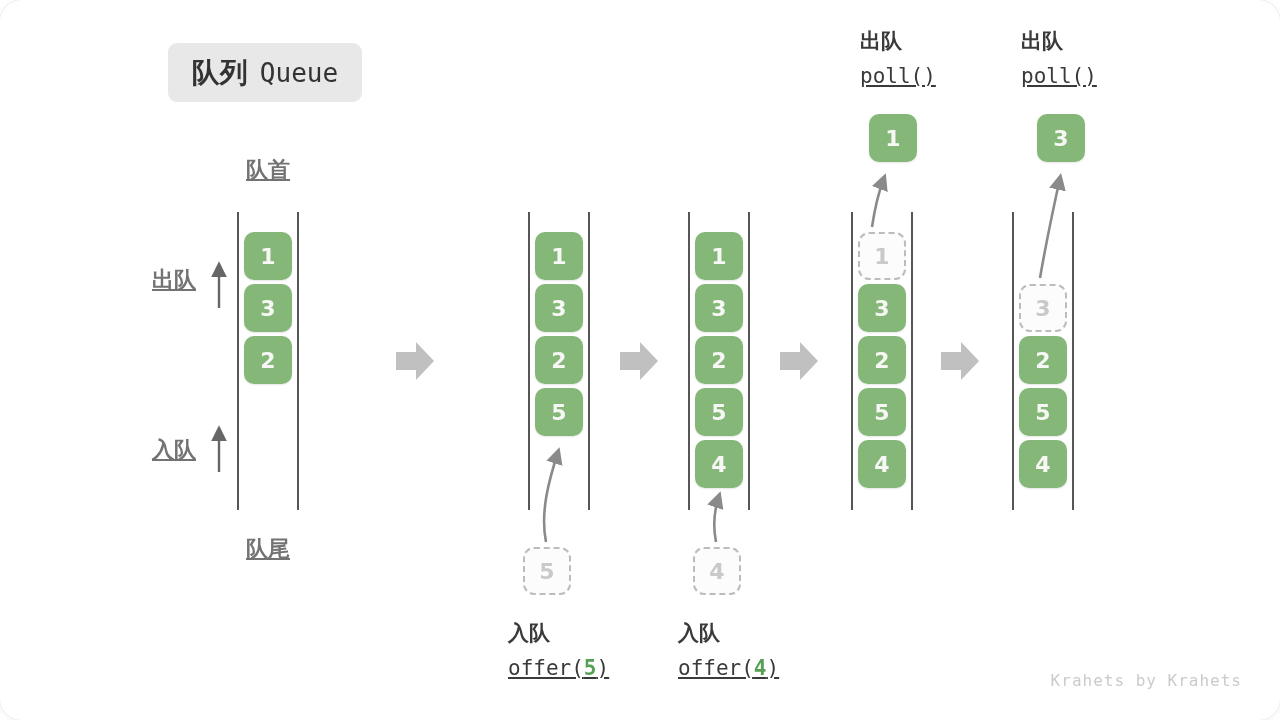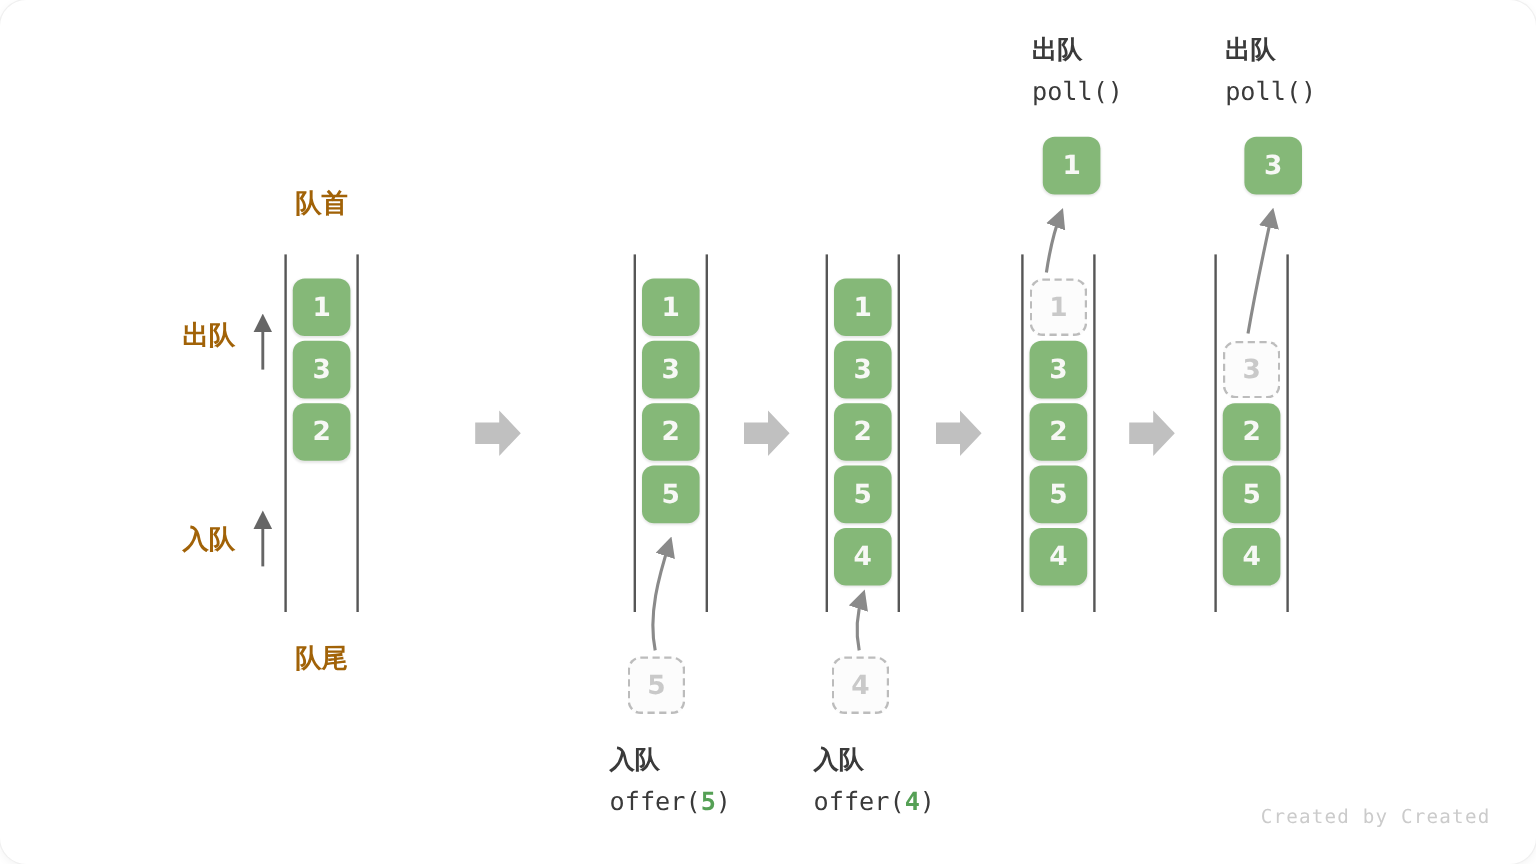--- a/index.html
+++ b/index.html
@@ -10,53 +10,57 @@
     font-family:"Liberation Sans", sans-serif;
   }
   .badge {
     position:absolute; left:168px; top:43px; width:194px; height:59px;
     background:#e8e8e8; border-radius:9px;
     display:flex; align-items:center; justify-content:center; gap:12px;
   }
   .badge .zh { font:700 28px "Liberation Sans", sans-serif; color:#333; }
   .badge .en { font:400 26px "DejaVu Sans Mono", monospace; color:#333; }
 
-  .cjk-label { position:absolute; font:700 22px "Liberation Sans", sans-serif; color:#a16207; }
+  .cjk-label { position:absolute; font:700 22px "Liberation Sans", sans-serif; color:#737373;text-decoration:underline; }
   .centered { width:60px; text-align:center; }
 
   .vline { position:absolute; top:212px; width:2px; height:298px; background:#565656; }
 
   .qbox {
     position:absolute; width:48px; height:48px; border-radius:10px;
     display:flex; align-items:center; justify-content:center;
     font:700 22px "DejaVu Sans", sans-serif;
   }
   .solid { background:#85b878; color:#f7f8f5; box-shadow:0 1px 2px rgba(0,0,0,0.10); }
   .dashed {
     background:#fcfcfc; border:2px dashed #bcbcbc; color:#c9c9c9;
     box-sizing:border-box; border-radius:11px;
   }
 
   .op-label { position:absolute; color:#3a3a3a; }
   .op-label .zh { display:block; font:700 21px "Liberation Sans", sans-serif; margin-bottom:9px; }
-  .op-label .code { display:block; font:400 21px "DejaVu Sans Mono", monospace; }
+  .op-label .code { display:block; font:400 21px "DejaVu Sans Mono", monospace;text-decoration:underline; }
   .arg { color:#55a055; font-weight:700; }
 
   .overlay { position:absolute; left:0; top:0; width:1280px; height:720px; pointer-events:none; }
 
   .watermark {
     position:absolute; right:38px; top:671px;
     font:400 16px "DejaVu Sans Mono", monospace; color:#cbcbcb; letter-spacing:1px;
   }
 </style>
 </head>
 <body>
 
 <div class="canvas">
 
+  <div class="badge">
+    <span class="zh">队列</span>
+    <span class="en">Queue</span>
+  </div>
 
   <div class="cjk-label centered" style="left:238px; top:155px;">队首</div>
   <div class="cjk-label centered" style="left:238px; top:534px;text-align:center;">队尾</div>
 
   <div class="cjk-label" style="left:152px; top:265px;">出队</div>
   <div class="cjk-label" style="left:152px; top:435px;">入队</div>
 
   <div class="vline" style="left:237px;"></div>
   <div class="vline" style="left:297px;"></div>
   <div class="qbox solid" style="left:244px; top:232px;">1</div>
@@ -135,15 +139,15 @@
 
     <path d="M872,227 C875,207 879,191 884,178" stroke="#8a8a8a" stroke-width="2.6" fill="none" marker-end="url(#mgray)"></path>
     <path d="M1040,278 C1046,243 1053,210 1060,178" stroke="#8a8a8a" stroke-width="2.6" fill="none" marker-end="url(#mgray)"></path>
 
     <polygon points="396,352 416,352 416,342 434,361 416,380 416,370 396,370" fill="#c0c0c0"></polygon>
     <polygon points="620,352 640,352 640,342 658,361 640,380 640,370 620,370" fill="#c0c0c0"></polygon>
     <polygon points="780,352 800,352 800,342 818,361 800,380 800,370 780,370" fill="#c0c0c0"></polygon>
     <polygon points="941,352 961,352 961,342 979,361 961,380 961,370 941,370" fill="#c0c0c0"></polygon>
   </svg>
 
-  <div class="watermark">Created by Created</div>
+  <div class="watermark">Krahets by Krahets</div>
 
 </div>
 
 </body></html>

